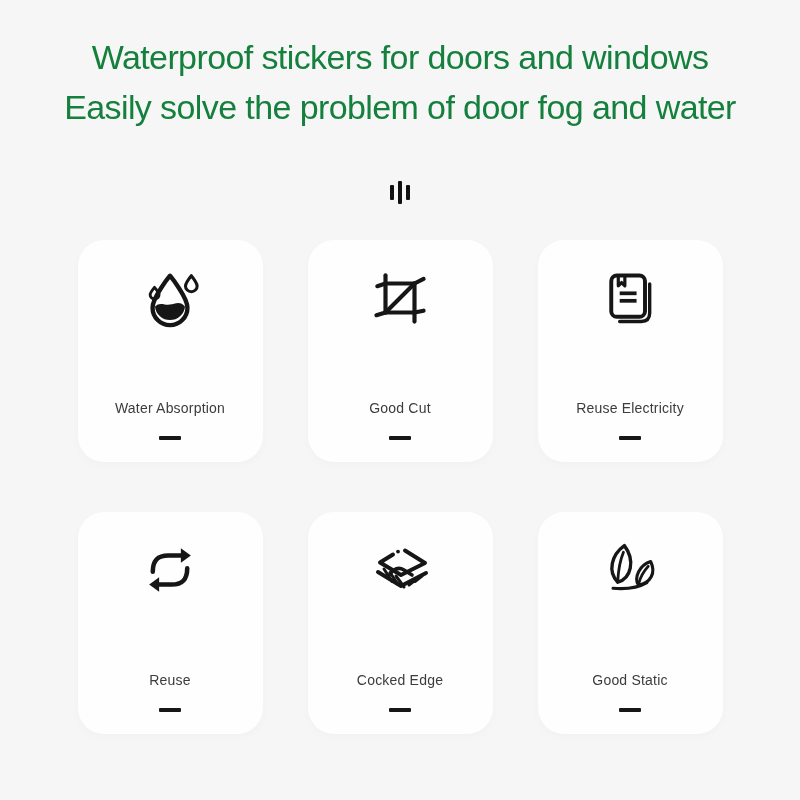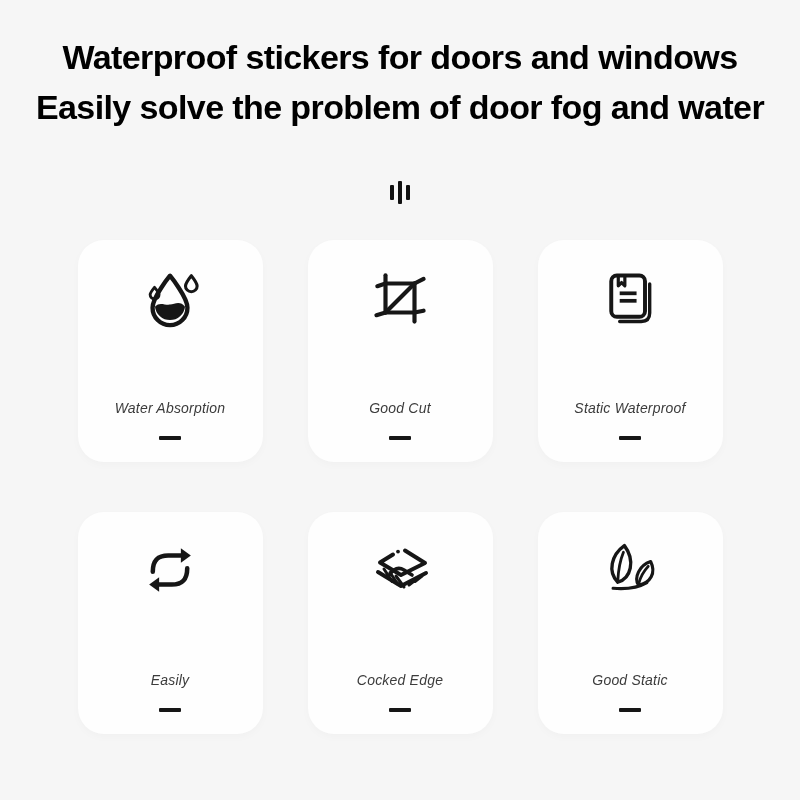--- a/index.html
+++ b/index.html
@@ -16,22 +16,22 @@
     height: 800px;
     position: relative;
   }
   .header {
     padding-top: 32px;
     text-align: center;
   }
   .title-line {
     font-size: 34px;
     line-height: 50px;
-    font-weight: 700;
-    color: #000000;
+    font-weight: 400;
+    color: #15803d;
     letter-spacing: -0.6px;
     white-space: nowrap;
   }
   .divider {
     margin-top: 48px;
     display: flex;
     justify-content: center;
     align-items: center;
     gap: 4px;
     height: 24px;
@@ -44,21 +44,20 @@
   .divider .bar.short { height: 15px; }
   .divider .bar.tall  { height: 23px; }
   .cards {
     margin-top: 36px;
     display: grid;
     grid-template-columns: repeat(3, 185px);
     grid-auto-rows: 222px;
     column-gap: 45px;
     row-gap: 50px;
     justify-content: center;
-    font-style: italic;
   }
   .card {
     background: #fefefe;
     border-radius: 26px;
     box-shadow: 0 3px 8px rgba(0,0,0,0.025);
     display: flex;
     flex-direction: column;
     align-items: center;
     position: relative;
   }
@@ -142,34 +141,34 @@
     <div class="card">
       <div class="icon-wrap">
         <svg width="60" height="60" viewBox="0 0 64 64" fill="none" stroke="#161616">
           <rect x="12" y="8" width="36" height="44" rx="6" stroke-width="4.2"></rect>
           <path d="M19.5 8 V19 L23 15.5 L26.5 19 V8" stroke-width="3.4" stroke-linejoin="round"></path>
           <path d="M21 27 H39" stroke-width="4"></path>
           <path d="M21 35 H39" stroke-width="4"></path>
           <path d="M53 17 V48 Q53 57 44 57 H21" stroke-width="3.6" stroke-linecap="round"></path>
         </svg>
       </div>
-      <div class="card-label">Static Waterproof</div>
+      <div class="card-label">Reuse Electricity</div>
       <div class="dash"></div>
     </div>
 
     <div class="card">
       <div class="icon-wrap">
         <svg width="58" height="58" viewBox="0 0 64 64" fill="none" stroke="#161616">
           <path d="M13 34 C13 20 20 16 30 16 H45" stroke-width="5" stroke-linecap="round"></path>
           <polygon points="44,8 55,16 44,24" fill="#161616" stroke="none"></polygon>
           <path d="M51 30 C51 44 44 48 34 48 H19" stroke-width="5" stroke-linecap="round"></path>
           <polygon points="20,40 9,48 20,56" fill="#161616" stroke="none"></polygon>
         </svg>
       </div>
-      <div class="card-label">Easily</div>
+      <div class="card-label">Reuse</div>
       <div class="dash"></div>
     </div>
 
     <div class="card">
       <div class="icon-wrap">
         <svg width="64" height="64" viewBox="0 0 64 64" fill="none" stroke="#161616" stroke-linejoin="round" stroke-linecap="round">
           <path d="M25 16.5 L12 24.5 L33 37 L57 25 L37 12.5" stroke-width="4"></path>
           <circle cx="30" cy="13.6" r="1.9" fill="#161616" stroke="none"></circle>
           <path d="M21 37.5 Q28 27 36 32 Q40 34.5 44 37" stroke-width="3.6"></path>
           <path d="M10 34 L33 48 L58 35" stroke-width="4"></path>

